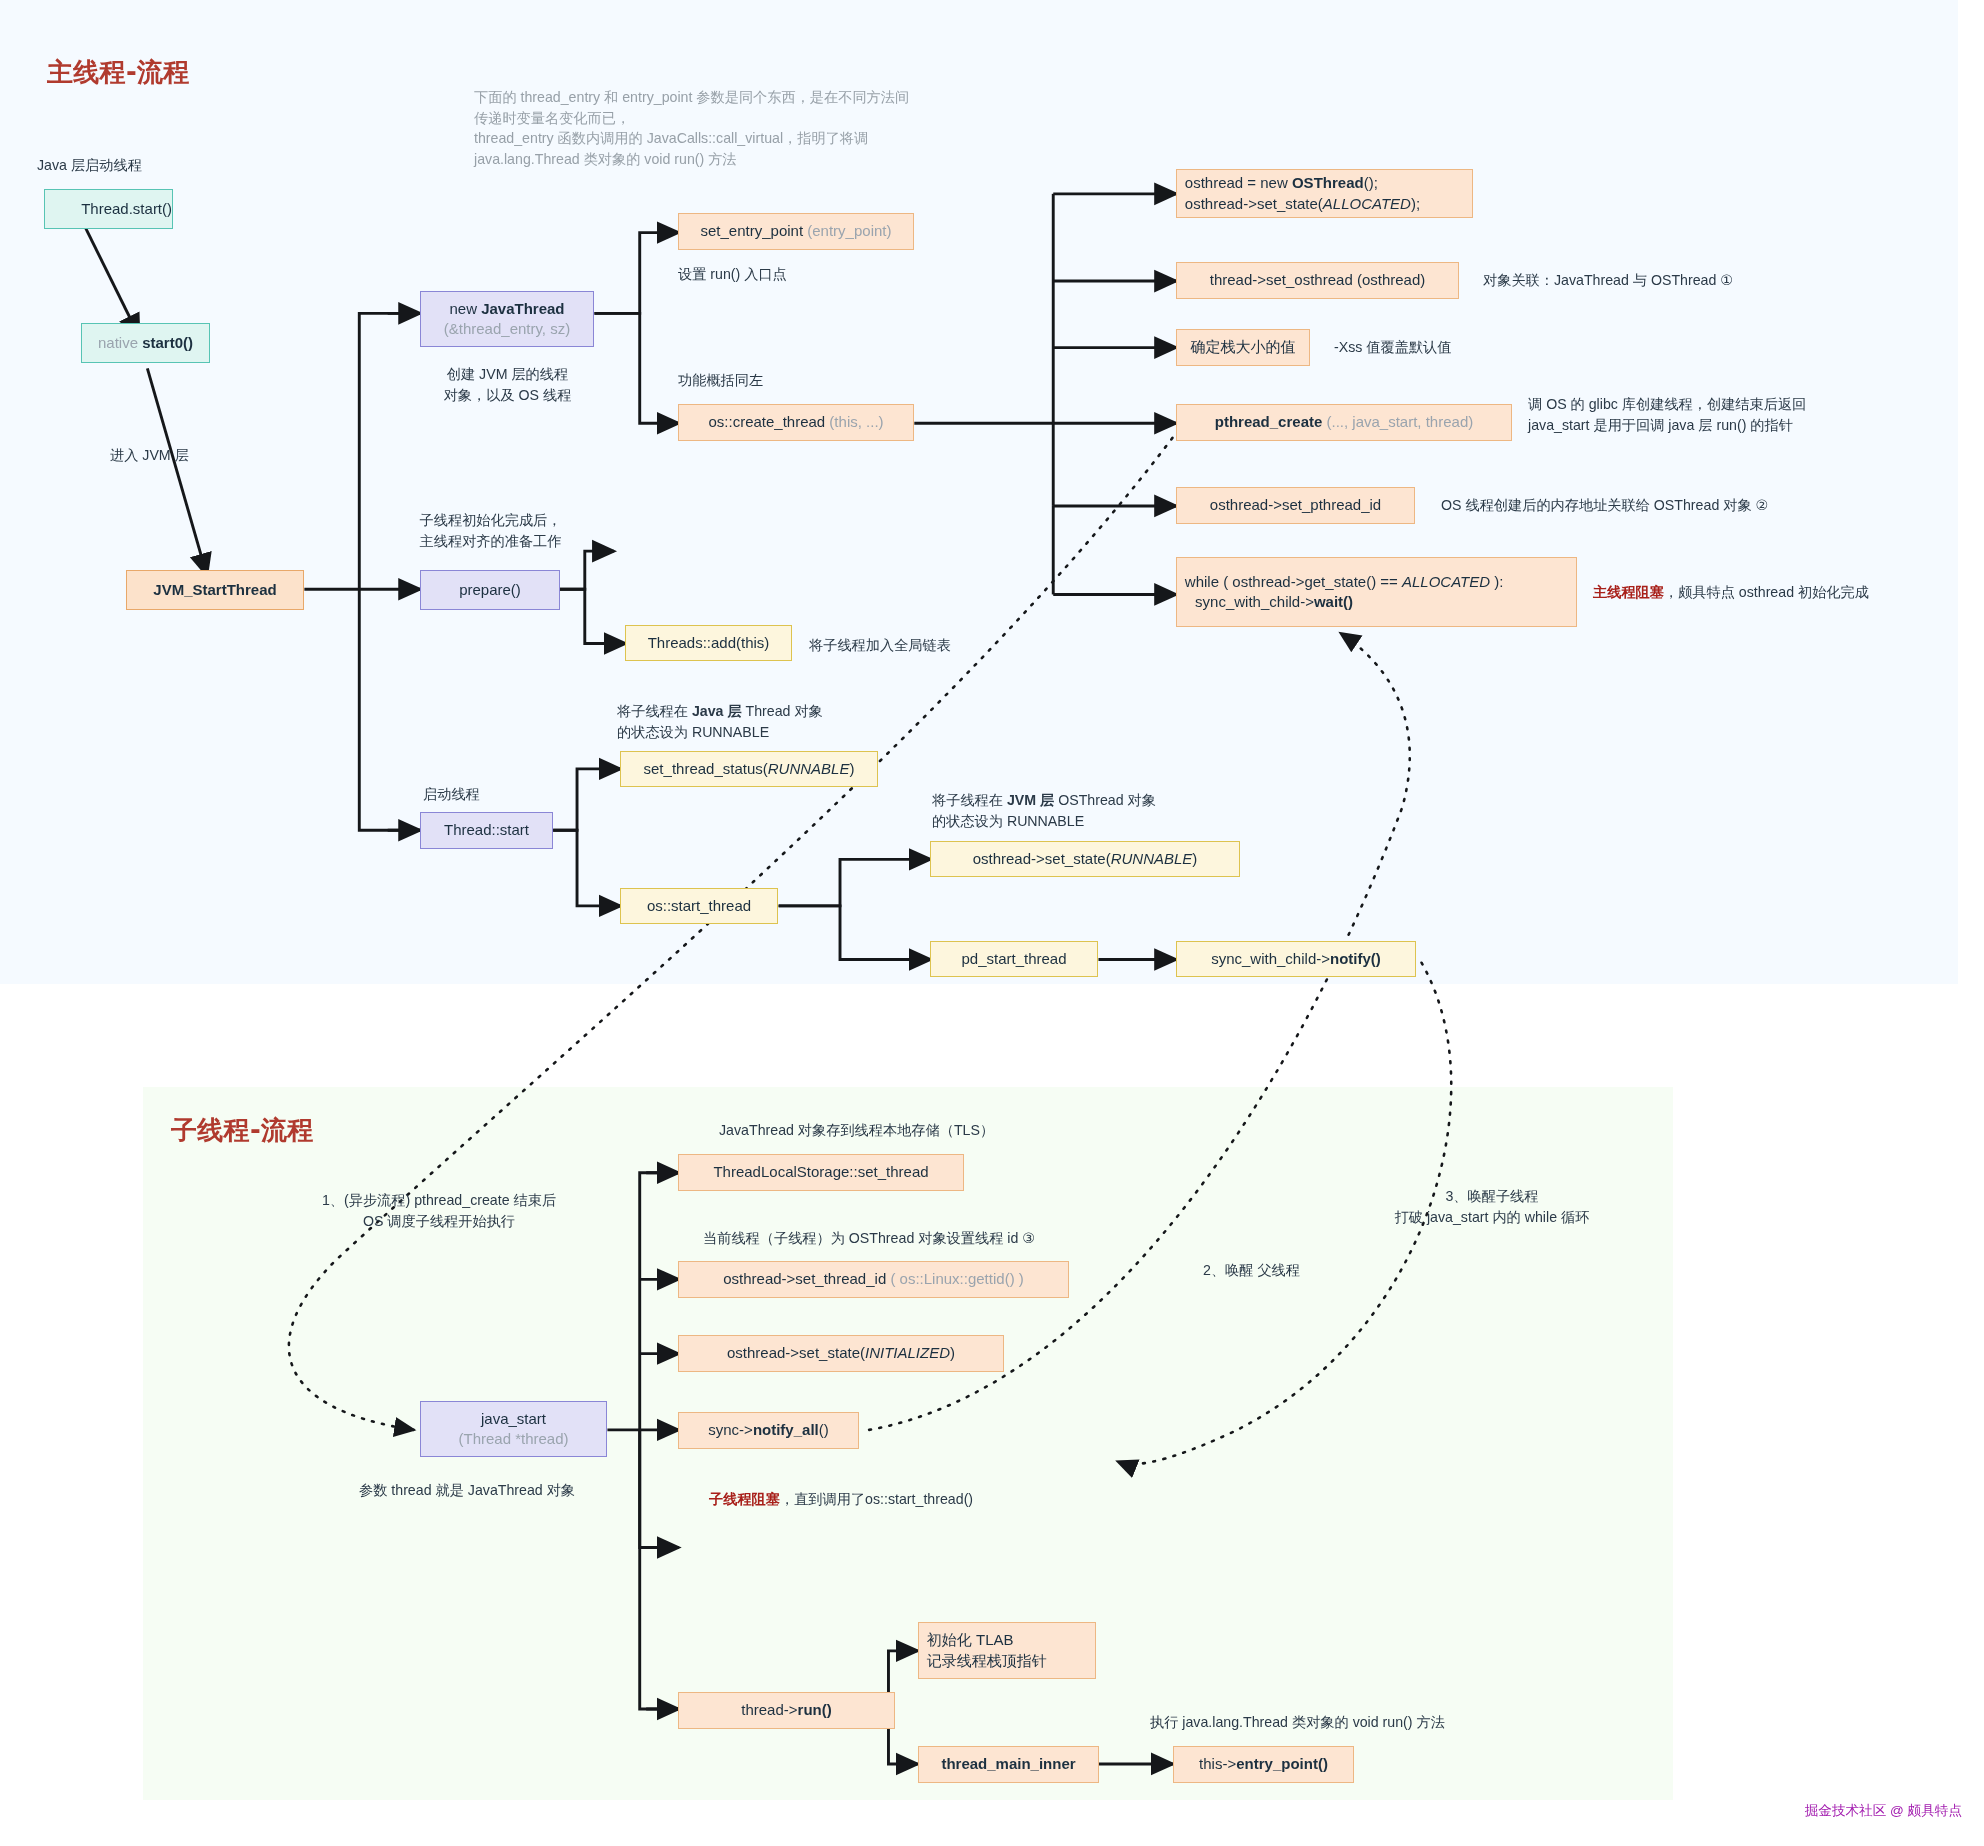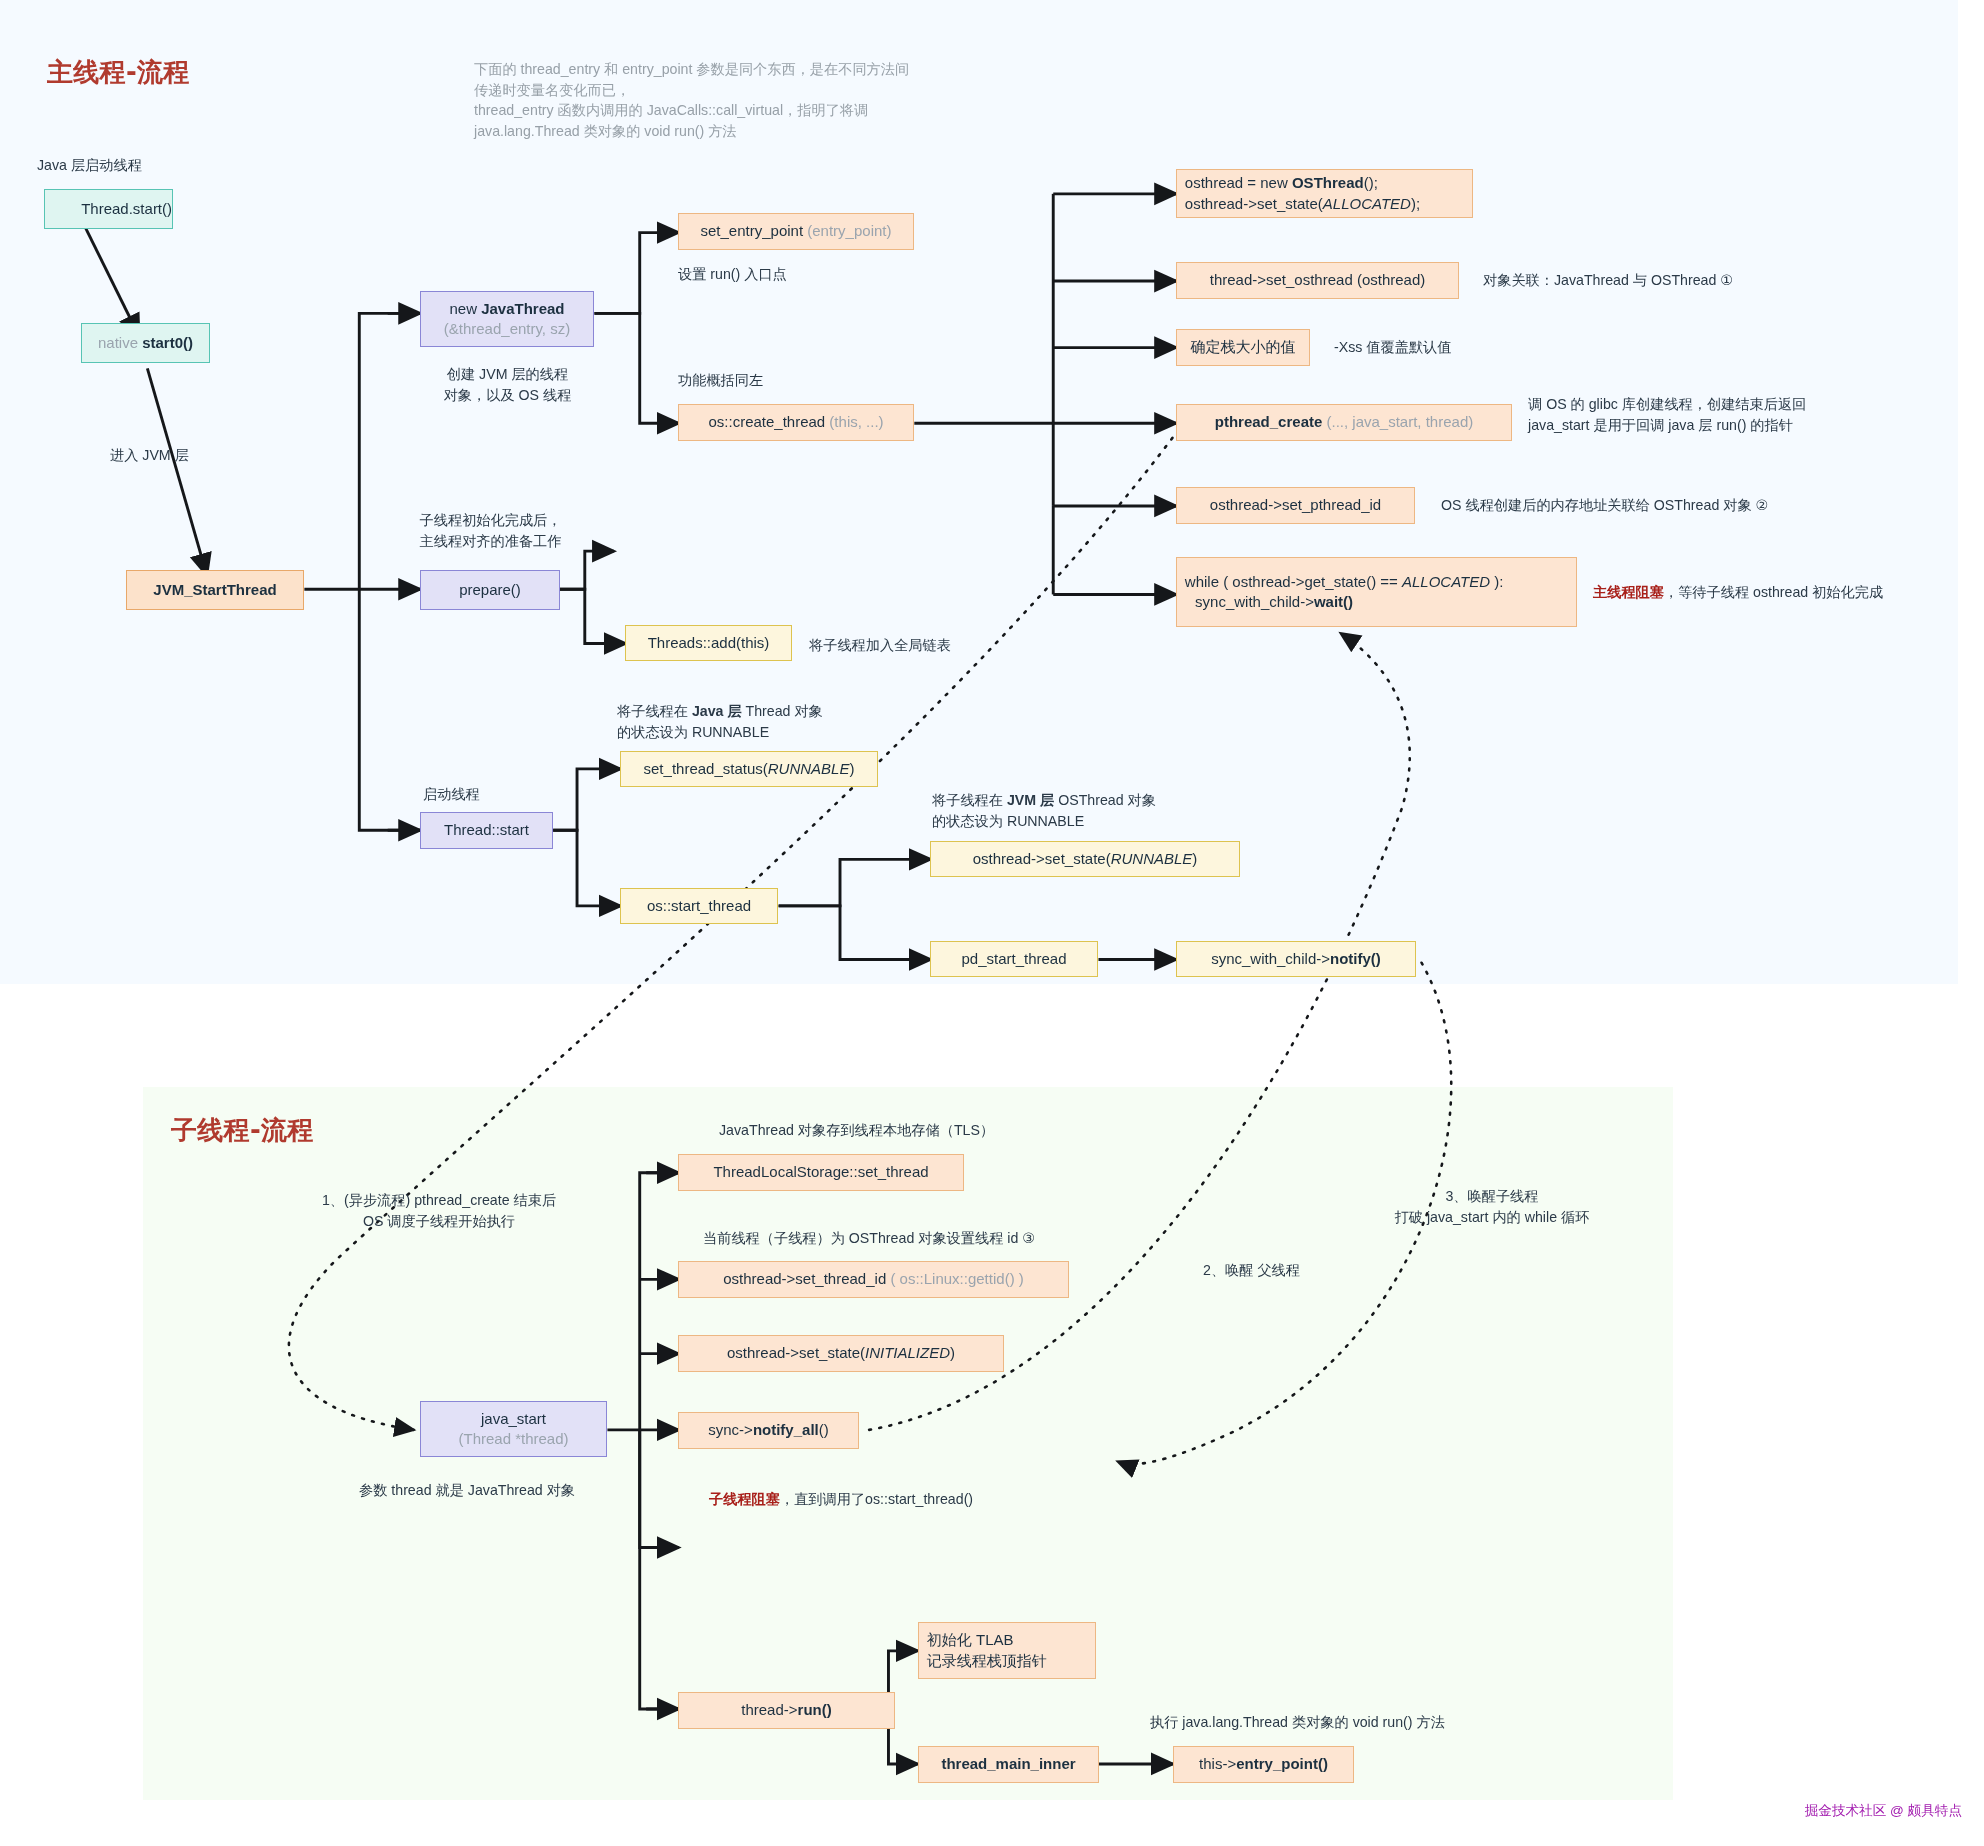--- a/index.html
+++ b/index.html
@@ -24,21 +24,21 @@
   .n-purple{background:#e2e1f7;border:1.3px solid #8a86d6;}
   .n-orange{background:#fce2cb;border:1.3px solid #e8a86a;}
   .n-peach{background:#fde5d2;border:1.3px solid #edb783;}
   .n-yellow{background:#fdf6dd;border:1.3px solid #ddc34f;}
 
   .b{font-weight:bold;}
   .i{font-style:italic;}
   .muted{color:#9aa4ae;}
 
   .note{position:absolute;font-size:14.2px;color:#2b3a48;line-height:1.45;white-space:pre-line;}
-  .note.grey{color:#97a0a8;}
+  .note.grey{color:#97a0a8;margin-top:28px;}
   .note.c{text-align:center;}
   .hl{color:#a8201a;font-weight:bold;}
 
   #watermark{position:absolute;right:23px;bottom:26px;font-size:13.6px;color:#a21caf;}
 </style>
 </head>
 <body>
 
 <div id="stage">
 
@@ -183,21 +183,21 @@
 
   <div class="node n-peach" style="left:1176px;top:487px;width:239px;height:37px;">
     <span class="ln">osthread-&gt;set_pthread_id</span>
   </div>
   <div class="note" style="left:1441px;top:495px;">OS 线程创建后的内存地址关联给 OSThread 对象 ②</div>
 
   <div class="node n-peach left" style="left:1176px;top:557px;width:401px;height:70px;">
     <span class="ln"><span>while ( osthread-&gt;get_state() == </span><span class="i">ALLOCATED</span><span> ):</span></span>
     <span class="ln" style="padding-left:10.3px;"><span>sync_with_child-&gt;</span><span class="b">wait()</span></span>
   </div>
-  <div class="note" style="left:1593px;top:582px;"><span class="hl">主线程阻塞</span><span>，等待子线程 osthread 初始化完成</span></div>
+  <div class="note" style="left:1593px;top:582px;"><span class="hl">主线程阻塞</span><span>，颇具特点 osthread 初始化完成</span></div>
 
   <div class="note c" style="left:384px;top:510px;width:213px;">子线程初始化完成后，
 主线程对齐的准备工作</div>
   <div class="node n-purple" style="left:420px;top:570px;width:140px;height:40px;">
     <span class="ln">prepare()</span>
   </div>
 
 
   <div class="node n-yellow" style="left:625px;top:625px;width:167px;height:36px;">
     <span class="ln">Threads::add(this)</span>

